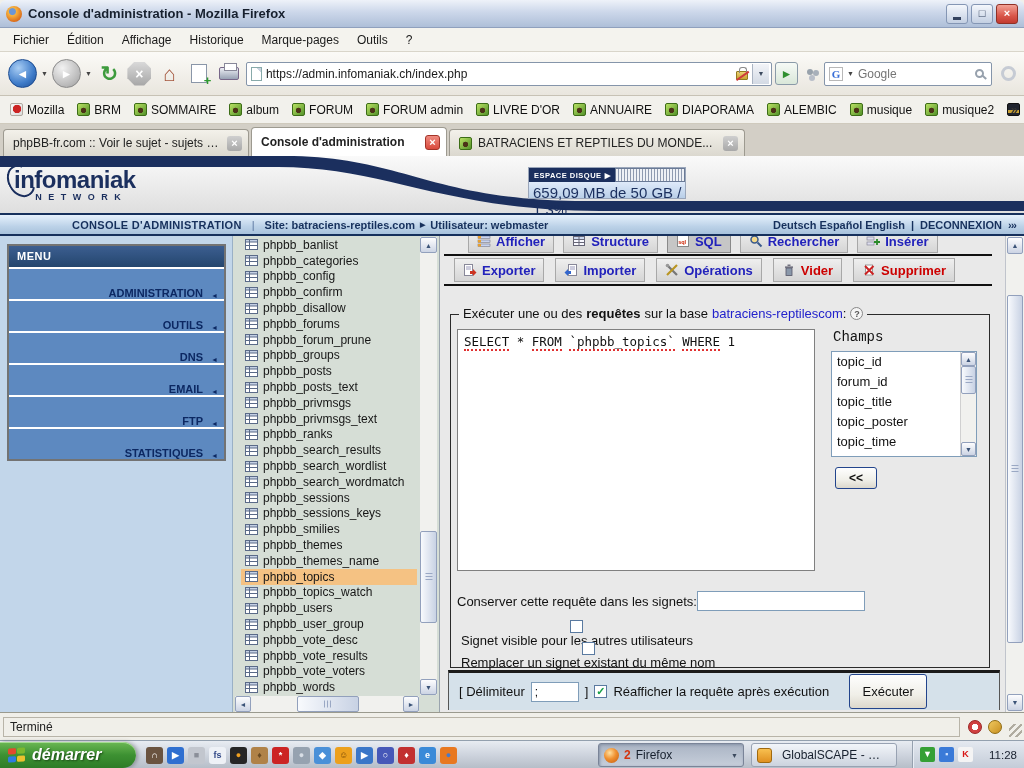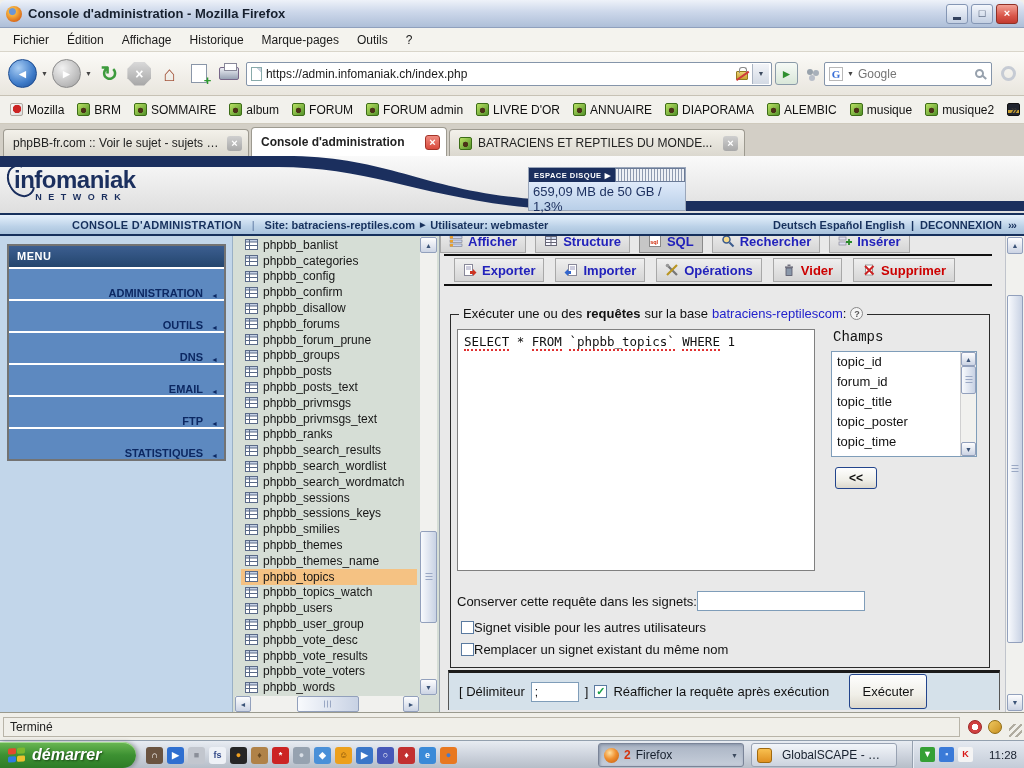--- a/index.html
+++ b/index.html
@@ -101,21 +101,21 @@
   .swoosh{position:absolute;inset:0;}
   .logo{position:absolute;left:14px;top:12px;text-align:center;}
   .logo-main{font-size:24px;font-weight:bold;color:#1b2f5e;letter-spacing:-0.5px;line-height:1;}
   .logo-sub{font-size:9px;font-weight:bold;color:#1b2f5e;letter-spacing:6.5px;margin-left:13px;}
   .logo-swirl{position:absolute;left:-6px;top:-4px;width:26px;height:34px;border:2px solid #1b2f5e;border-radius:50%;transform:rotate(-30deg);border-right-color:transparent;}
   .disk{position:absolute;left:528px;top:11px;width:158px;border:1px solid #9aa6ba;background:#cfdcee;}
   .disk-row1{display:flex;height:14px;}
   .disk-label{background:#1b2f5e;color:#fff;font-size:7.5px;font-weight:bold;letter-spacing:0.5px;
     padding:3px 4px 0 5px;white-space:nowrap;display:flex;gap:3px;}
   .disk-stripes{flex:1;border:1px solid #6a7a96;background:repeating-linear-gradient(90deg,#eef1f6 0 2px,#8e9ab0 2px 3px);}
-  .disk-usage{height:28px;background:linear-gradient(180deg,#dfeafa,#b9cfe8);color:#1b2f5e;font-size:13px;padding:2px 0 0 4px;}
+  .disk-usage{height:16px;background:linear-gradient(180deg,#dfeafa,#b9cfe8);color:#1b2f5e;font-size:15px;padding:2px 0 0 4px;}
 
   
   .adminbar{position:absolute;top:57px;left:0;right:0;height:23px;
     background:linear-gradient(180deg,#e6f1fc 0%,#bcd2e8 60%,#a8c2dc 100%);
     border-top:2px solid #16305c;border-bottom:2px solid #16305c;
     display:flex;align-items:center;font-size:11px;color:#16305c;padding:0 8px;}
   .ab-title{font-weight:bold;margin-left:64px;letter-spacing:0.3px;}
   .ab-sep{margin:0 10px;color:#5a76a0;}
   .ab-crumb{display:flex;align-items:center;gap:5px;font-weight:600;}
   .ab-arrow{font-size:7px;}
@@ -157,21 +157,21 @@
   .tl-hscroll .thumb{position:absolute;top:0;bottom:0;left:62px;width:62px;}
 
   .main-vscroll{position:absolute;right:0;top:0;bottom:0;width:19px;background:#f1f1ee;border-left:1px solid #c0c4cc;}
   .main-vscroll .up{position:absolute;top:1px;left:1px;right:1px;height:17px;}
   .main-vscroll .down{position:absolute;bottom:1px;left:1px;right:1px;height:17px;}
   .main-vscroll .thumb{position:absolute;left:1px;right:1px;top:59px;height:348px;}
 
   
   .pma{position:absolute;left:440px;top:0;bottom:0;width:565px;background:#e9e9e9;overflow:hidden;}
   .pma-clip1{position:absolute;top:0;left:0;right:0;height:18px;overflow:hidden;}
-  .pma-row1{display:flex;gap:9px;padding-left:0;margin-top:-7px;}
+  .pma-row1{display:flex;gap:9px;padding-left:28px;margin-top:-7px;}
   .pma-row2{position:absolute;top:22px;left:14px;display:flex;gap:11px;}
   .pma-hr1{position:absolute;top:18px;left:4px;width:548px;height:2px;background:#101010;}
   .pma-hr2{position:absolute;top:48px;left:4px;width:548px;height:2px;background:#101010;}
   .pma-tab{height:24px;display:flex;align-items:center;gap:5px;padding:0 8px;
     background:linear-gradient(180deg,#efefef,#d5d5d5);border:1px solid #a8a8a8;
     font-size:13px;font-weight:bold;color:#2222bb;text-decoration:none;white-space:nowrap;}
   .pma-tab.active{background:#c6c6c6;border-color:#8a8a8a;}
   .pma-tab.danger{color:#cc0000;}
   .pt-ico{flex:none;}
 
@@ -194,21 +194,21 @@
   .champs-scroll .up{position:absolute;top:0;left:0;right:0;height:14px;}
   .champs-scroll .down{position:absolute;bottom:0;left:0;right:0;height:14px;}
   .champs-scroll .thumb{position:absolute;left:0;right:0;top:14px;height:28px;}
   .xp-btn{border:1px solid #22448c;border-radius:3px;background:linear-gradient(180deg,#fefefe,#f0efe8 60%,#dcd8cc);
     font-size:12px;color:#111;display:grid;place-items:center;font-family:"Liberation Sans",sans-serif;}
   .insert-btn{position:absolute;left:384px;top:152px;width:42px;height:22px;font-weight:bold;}
   .save-row{position:absolute;left:6px;top:276px;display:flex;align-items:center;width:520px;}
   .save-label{font-size:13px;color:#111;}
   .xp-input{border:1px solid #7f9db9;background:#fff;height:20px;font-size:12px;padding:0 3px;font-family:"Liberation Sans",sans-serif;color:#111;}
   .save-input{width:168px;}
-  .cb-row{position:absolute;left:10px;display:flex;align-items:center;gap:0;}
+  .cb-row{position:absolute;left:10px;display:flex;align-items:center;gap:0;flex-direction:column;}
   .cb-row.r1{top:305px;} .cb-row.r2{top:327px;}
   .checkbox{width:13px;height:13px;background:#fff;border:1px solid #5a7aa0;display:grid;place-items:center;
     font-size:11px;font-weight:bold;color:#18a048;line-height:1;}
   .cb-label{font-size:13px;color:#111;}
 
   .pma-footer{position:absolute;left:8px;top:434px;width:552px;height:40px;background:#d5e1ea;
     border-top:3px solid #1a1a1a;border-left:1px solid #555;border-right:1px solid #555;
     display:flex;align-items:center;padding:0 10px;gap:6px;}
   .pf-text{font-size:13px;color:#111;white-space:nowrap;}
   .delim-input{width:48px;}

